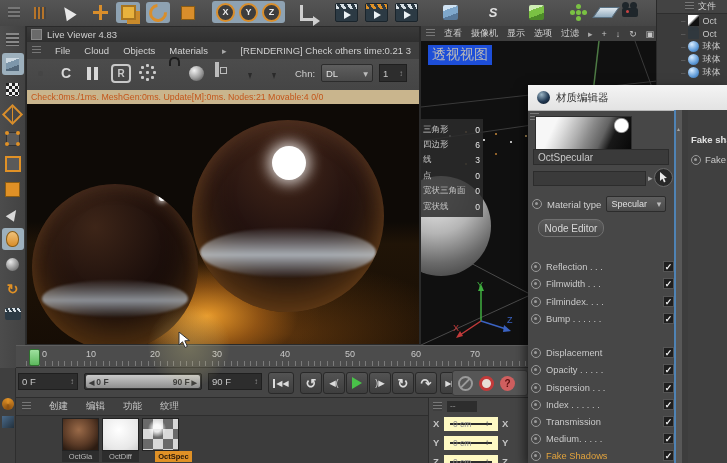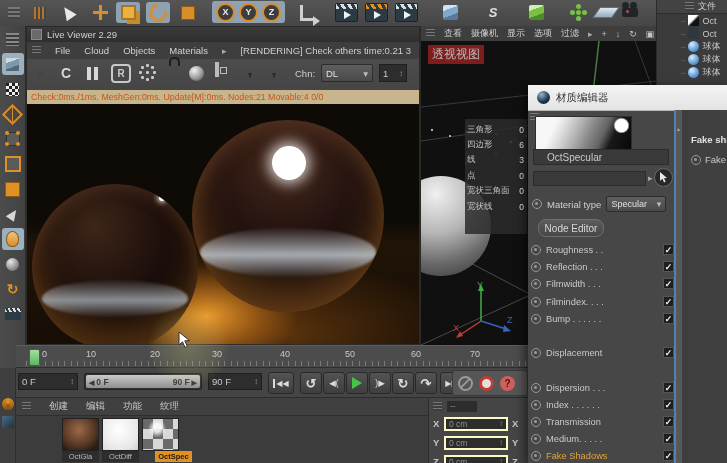--- a/index.html
+++ b/index.html
@@ -114,22 +114,22 @@
     background:radial-gradient(circle,rgba(215,205,130,0.28),rgba(215,205,130,0.12) 50%,rgba(0,0,0,0) 72%);}
   #mouse-cursor{position:absolute;left:177px;top:331px;z-index:30;}
 
   
   #viewport{position:absolute;left:420px;top:26px;width:236px;height:319px;background:#3c3c3c;border-left:1px solid #2a2a2a;box-sizing:border-box;}
   .vp-menu{position:absolute;left:0;top:0;right:0;height:15px;background:#3e3e3e;border-bottom:1px solid #2c2c2c;display:flex;align-items:center;gap:9px;padding-left:5px;color:#cfcfcf;font-size:9px;}
   .vp-ico{color:#c5c5c5;font-size:9px;}
   .vp-canvas{position:absolute;left:0;top:15px;right:0;bottom:0;background:#101010;overflow:hidden;}
   .vp-sphere{position:absolute;left:-30px;top:135px;width:100px;height:100px;border-radius:50%;
     background:radial-gradient(circle at 45% 18%,#f0f0f0,#b5b5b5 40%,#6a6a6a 70%,#3a3a3a 95%);}
-  .vp-label{position:absolute;left:7px;top:4px;background:#7f1d1d;color:#b8b8b8;font-size:12px;padding:1px 4px;}
-  .hud{position:absolute;left:0px;top:78px;width:57px;background:rgba(44,44,44,0.85);padding:3px 3px 20px 2px;margin-left:44px;}
+  .vp-label{position:absolute;left:7px;top:4px;background:#1d4ed8;color:#b8b8b8;font-size:14px;padding:1px 4px;}
+  .hud{position:absolute;left:0px;top:78px;width:57px;background:rgba(44,44,44,0.85);padding:3px 3px 3px 2px;}
   .hud-row{display:flex;justify-content:space-between;height:15.4px;align-items:center;}
   .hud-l{color:#c5c5c5;font-size:8.5px;white-space:nowrap;}
   .hud-v{color:#e8e8e8;font-size:8.5px;}
   .speckles{position:absolute;left:10px;top:88px;width:2px;height:2px;background:#e8e8e8;border-radius:50%;
     box-shadow:18px 6px #d8d8d8,34px 2px #d0a060,52px 10px #fff,64px 4px #c88a3a,79px 12px #eee,94px 6px #d8b06a,
     109px 14px #fff,124px 8px #ccb598,139px 16px #e8c080,154px 10px #fff,169px 18px #d8d8d8,184px 12px #e0b070,
     64px 24px #b87a30,104px 28px #caa26a,144px 30px #fff,34px 34px #987a4a;}
 
   
   #object-manager{position:absolute;left:656px;top:0;width:71px;height:86px;background:#3b3b3b;border-left:1px solid #2a2a2a;overflow:hidden;box-sizing:border-box;}
@@ -184,21 +184,21 @@
   .img-diff{background:radial-gradient(circle at 45% 35%,#ffffff,#e8e8e8 70%,#cfcfcf);}
   .img-spec{background:radial-gradient(circle at 40% 30%,rgba(255,255,255,0.85) 0 12%,rgba(255,255,255,0) 30%),repeating-conic-gradient(#d8d8d8 0 25%,#6a6a6a 0 50%) 0 0/20px 20px;}
   .lbl-sel{background:#e09126 !important;color:#26180a !important;font-weight:bold;margin-left:13px;}
 
   
   #coords{position:absolute;left:428px;top:398px;width:120px;height:65px;background:#454545;border-left:1px solid #2c2c2c;overflow:hidden;box-sizing:border-box;}
   .co-head{height:16px;display:flex;align-items:center;gap:5px;padding-left:4px;}
   .co-mode{width:30px;height:11px;background:#2d2d2d;color:#8a8a8a;font-size:8.5px;line-height:11px;padding-left:3px;box-sizing:border-box;}
   .co-row{height:19px;display:flex;align-items:center;gap:4px;padding-left:4px;}
   .co-ax{color:#c5c5c5;font-size:9.5px;font-weight:bold;width:7px;}
-  .co-field{width:64px;height:14px;background:#2d2d2d;border:2px solid #fef9c3;color:#909090;font-size:8.5px;display:flex;align-items:center;justify-content:space-between;padding:0 3px;box-sizing:border-box;}
+  .co-field{width:54px;height:14px;background:#2d2d2d;border:6px solid #fef9c3;color:#909090;font-size:8.5px;display:flex;align-items:center;justify-content:space-between;padding:0 3px;box-sizing:border-box;}
   .co-field::after{content:"↕";color:#777;font-size:8px;}
 
   
   #plugin-strip{position:absolute;left:0;top:368px;width:16px;height:95px;background:#3f3f3f;border-right:1px solid #2e2e2e;box-sizing:border-box;}
   .pg1{position:absolute;left:2px;top:30px;width:12px;height:12px;border-radius:50%;background:conic-gradient(#e09126,#8a4f10,#e09126);}
   .pg2{position:absolute;left:2px;top:48px;width:12px;height:12px;background:linear-gradient(135deg,#4a6a8a,#22303c);}
 
   
   #material-editor{position:absolute;left:528px;top:85px;width:199px;height:378px;background:#474747;z-index:10;box-shadow:-3px 3px 10px rgba(0,0,0,0.55);box-sizing:border-box;}
   .me-title{position:absolute;left:0;top:0;right:0;height:25px;background:linear-gradient(#f4f4f4,#e3e3e3);border-bottom:1px solid #b8b8b8;display:flex;align-items:center;gap:6px;padding-left:9px;color:#2e2e2e;font-size:10.5px;}
@@ -206,21 +206,21 @@
   .me-grip{position:absolute;left:2px;top:28px;width:9px;height:9px;background:repeating-linear-gradient(#7a7a7a 0 1px,#474747 1px 3px);}
   .me-preview{position:absolute;left:7px;top:31px;width:95px;height:34px;border:1px solid #2e2e2e;
     background:radial-gradient(circle at 90% 25%,#fff 0 7%,rgba(255,255,255,0) 9%),
                linear-gradient(115deg,#f7f7f7 0 20%,#dcdcdc 30%,#adadad 45%,#8a8a8a 55%,#636363 68%,#181818 78%,#070707 100%);}
   .me-scroll{position:absolute;left:146px;top:25px;width:8px;bottom:0;background:#585858;border-left:2px solid #4f83b5;box-sizing:border-box;}
   .me-scroll::before{content:"▲";position:absolute;top:16px;left:0px;color:#aaa;font-size:5px;}
   .me-splitter{position:absolute;left:154px;top:25px;width:6px;bottom:0;background:#3d3d3d;}
   .me-attr{position:absolute;left:160px;top:25px;right:0;bottom:0;background:#404040;overflow:hidden;}
   .me-attr-head{position:absolute;left:3px;top:24px;color:#e0e0e0;font-size:9.5px;font-weight:bold;white-space:nowrap;}
   .me-attr-row{position:absolute;left:3px;top:44px;display:flex;align-items:center;gap:4px;color:#c9c9c9;font-size:9.5px;white-space:nowrap;}
-  .me-name{position:absolute;left:5px;top:64px;width:136px;height:16px;background:#3a3a3a;border:1px solid #2c2c2c;color:#c9c9c9;font-size:10px;line-height:16px;padding-left:13px;box-sizing:border-box;}
+  .me-name{position:absolute;left:5px;top:64px;width:136px;height:16px;background:#3a3a3a;border:1px solid #2c2c2c;color:#c9c9c9;font-size:10px;line-height:16px;padding-left:4px;box-sizing:border-box;}
   .me-pick{position:absolute;left:5px;top:86px;width:113px;height:15px;background:#3a3a3a;border:1px solid #2c2c2c;box-sizing:border-box;}
   .me-pick-arrow{position:absolute;left:120px;top:88px;color:#aaa;font-size:9px;}
   .me-pick-btn{position:absolute;left:126px;top:83px;width:19px;height:19px;border-radius:50%;background:#282828;border:1px solid #6a6a6a;display:flex;align-items:center;justify-content:center;box-sizing:border-box;}
   .radio{width:10px;height:10px;border:1.5px solid #9a9a9a;border-radius:50%;position:relative;box-sizing:border-box;flex:none;}
   .radio::after{content:"";position:absolute;left:2px;top:2px;width:3px;height:3px;border-radius:50%;background:#9a9a9a;}
   .me-type-row{position:absolute;left:4px;top:111px;display:flex;align-items:center;gap:5px;}
   .me-type-label{color:#cfcfcf;font-size:9.5px;}
   .me-type-dd{width:60px;height:16px;font-size:9px;}
   .me-node-btn{position:absolute;left:10px;top:134px;width:64px;height:16px;border:1px solid #707070;border-radius:8px;background:linear-gradient(#5c5c5c,#474747);color:#d8d8d8;font-size:10px;display:flex;align-items:center;justify-content:center;}
   .prow{position:absolute;left:3px;width:143px;height:15px;display:flex;align-items:center;gap:5px;}
@@ -331,21 +331,21 @@
         <span class="li-rot">↻</span>
       </div>
     <div class="lt">
         <span class="mini-clap"></span>
       </div>
   </div>
 
   <div id="live-viewer">
     <div class="lv-title">
       <span class="win-ico"></span>
-      <span>Live Viewer 2.29</span>
+      <span>Live Viewer 4.83</span>
     </div>
     <div class="lv-menu">
       <span class="menu-grip"></span>
       <span>File</span>
       <span>Cloud</span>
       <span>Objects</span>
       <span>Materials</span>
       <span class="arr-r"></span>
       <span class="lv-status-txt">[RENDERING] Check others time:0.21  3</span>
     </div>
@@ -600,25 +600,20 @@
     </div>
     <div class="me-type-row">
       <span class="radio"></span>
       <span class="me-type-label">Material type</span>
       <span class="dd me-type-dd">
           <span>Specular</span>
         </span>
     </div>
     <div class="me-node-btn">Node Editor</div>
 
-    <div class="prow" style="top:157px">
-        <span class="radio"></span>
-        <span class="plabel">Roughness . .</span>
-        <span class="pcheck"></span>
-      </div>
     <div class="prow" style="top:174px">
         <span class="radio"></span>
         <span class="plabel">Reflection . . .</span>
         <span class="pcheck"></span>
       </div>
     <div class="prow" style="top:191px">
         <span class="radio"></span>
         <span class="plabel">Filmwidth . . .</span>
         <span class="pcheck"></span>
       </div>
@@ -628,20 +623,25 @@
         <span class="pcheck"></span>
       </div>
     <div class="prow" style="top:226px">
         <span class="radio"></span>
         <span class="plabel">Bump . . . . . .</span>
         <span class="pcheck"></span>
       </div>
     <div class="prow" style="top:260px">
         <span class="radio"></span>
         <span class="plabel">Displacement</span>
+        <span class="pcheck"></span>
+      </div>
+    <div class="prow" style="top:277px">
+        <span class="radio"></span>
+        <span class="plabel">Opacity . . . . .</span>
         <span class="pcheck"></span>
       </div>
     <div class="prow" style="top:295px">
         <span class="radio"></span>
         <span class="plabel">Dispersion . . .</span>
         <span class="pcheck"></span>
       </div>
     <div class="prow" style="top:312px">
         <span class="radio"></span>
         <span class="plabel">Index . . . . . .</span>

